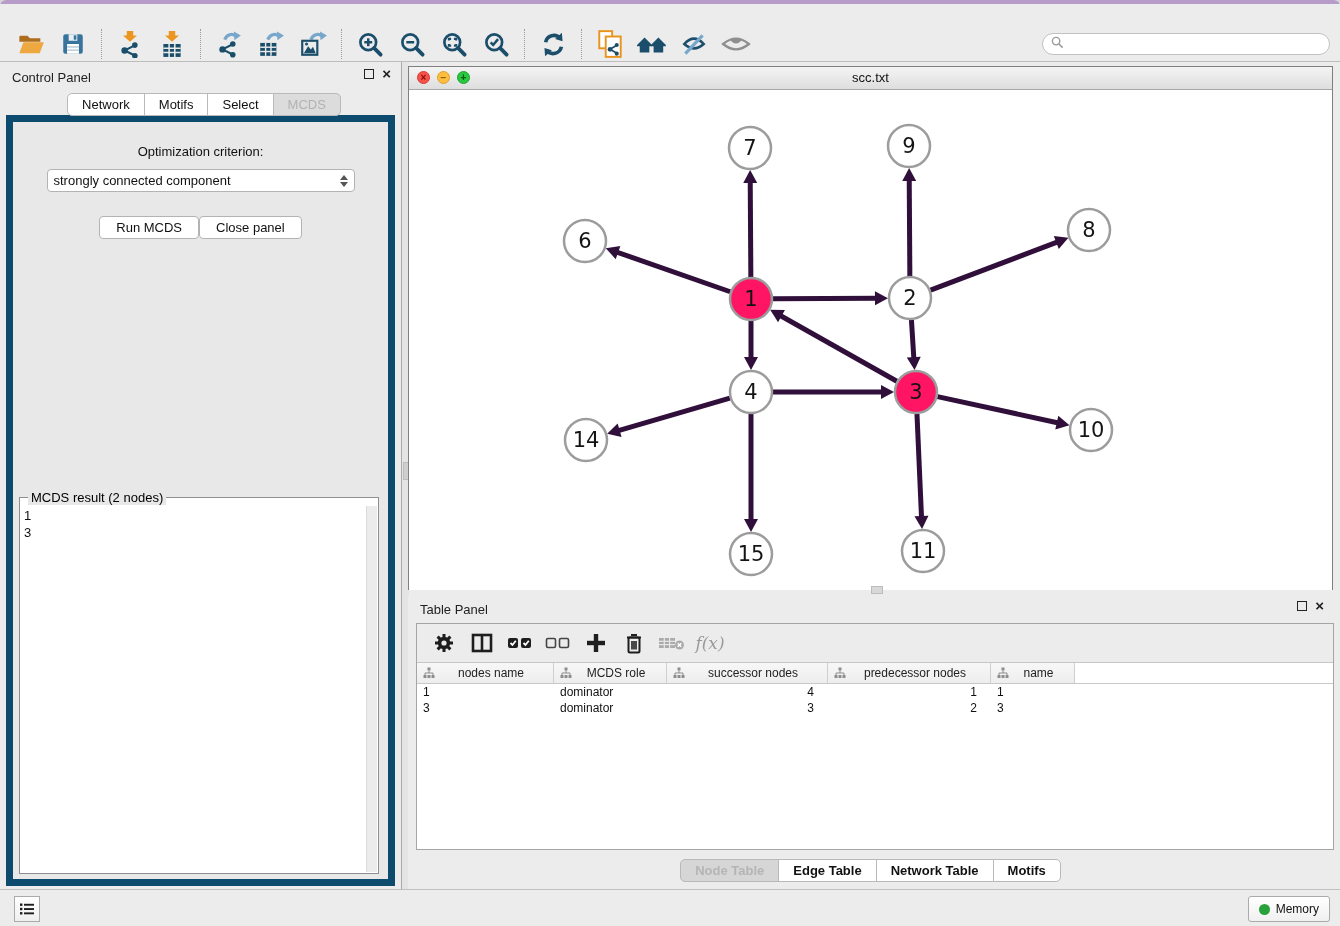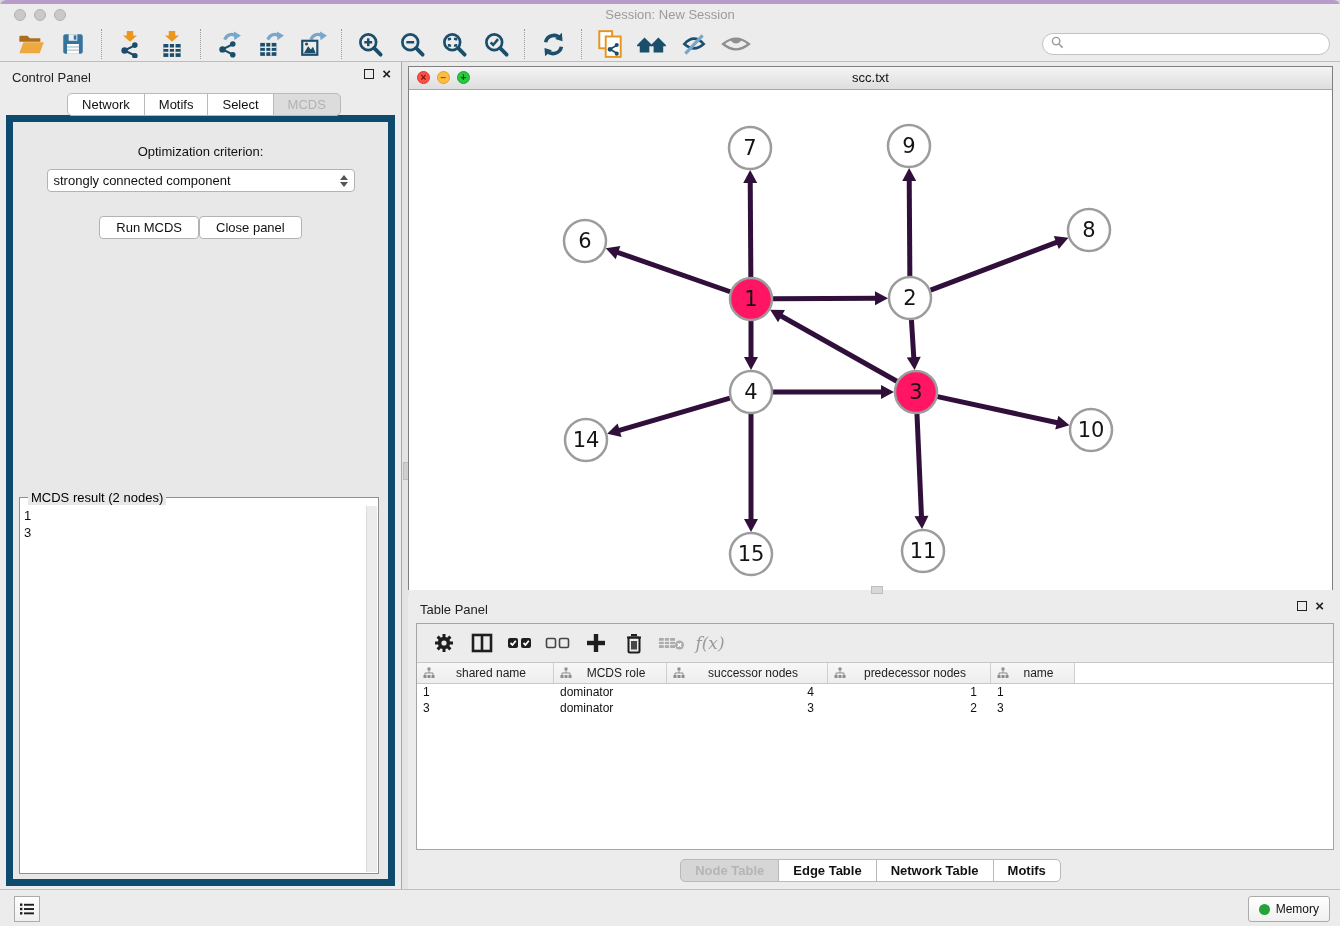--- a/index.html
+++ b/index.html
@@ -90,28 +90,20 @@
   .memory-btn{position:absolute;right:10px;top:6px;height:24px;background:linear-gradient(#fff,#f0f0f0);
               border:1px solid #ababab;border-radius:3px;display:flex;align-items:center;gap:6px;padding:0 10px;font-size:12px;color:#111;}
   .mem-dot{width:11px;height:11px;border-radius:50%;background:#27a23a;}
 </style>
 </head>
 <body>
 
 <div id="app">
   <div class="topstrip"></div>
 
-  <div class="titlebar">
-    <div class="lights">
-      <span class="light"></span>
-      <span class="light"></span>
-      <span class="light"></span>
-    </div>
-    <div class="title-text">Session: New Session</div>
-  </div>
 
   <div class="toolbar">
     <span class="tb-icon">
       <svg width="28" height="26" viewBox="0 0 24 22">
           <path d="M2 19 L2 5 Q2 4 3 4 L9 4 L11 6 L20 6 L20 9 L2 9 Z" fill="#ad6d1d"></path>
           <path d="M2 19 L5.5 9.5 L23 9.5 L19.5 19 Z" fill="#eda83f"></path>
         </svg>
     </span>
     <span class="tb-icon">
       <svg width="26" height="26" viewBox="0 0 24 24">
@@ -452,21 +444,21 @@
             <div class="tp-hcell" style="width: 137px;">
               <svg class="hier" width="12" height="12" viewBox="0 0 12 12">
                 <g fill="#8d8d8d">
                   <rect x="4.5" y="0.5" width="3" height="3"></rect>
                   <rect x="0.5" y="8" width="3" height="3"></rect>
                   <rect x="4.5" y="8" width="3" height="3"></rect>
                   <rect x="8.5" y="8" width="3" height="3"></rect>
                 </g>
                 <path d="M6 3.5 V6 M2 8 V6 H10 V8" stroke="#8d8d8d" stroke-width="1" fill="none"></path>
               </svg>
-              <span style="margin-left:12px;">shared name</span>
+              <span style="margin-left:12px;">nodes name</span>
             </div>
             <div class="tp-hcell" style="width: 113px;">
               <svg class="hier" width="12" height="12" viewBox="0 0 12 12">
                 <g fill="#8d8d8d">
                   <rect x="4.5" y="0.5" width="3" height="3"></rect>
                   <rect x="0.5" y="8" width="3" height="3"></rect>
                   <rect x="4.5" y="8" width="3" height="3"></rect>
                   <rect x="8.5" y="8" width="3" height="3"></rect>
                 </g>
                 <path d="M6 3.5 V6 M2 8 V6 H10 V8" stroke="#8d8d8d" stroke-width="1" fill="none"></path>

